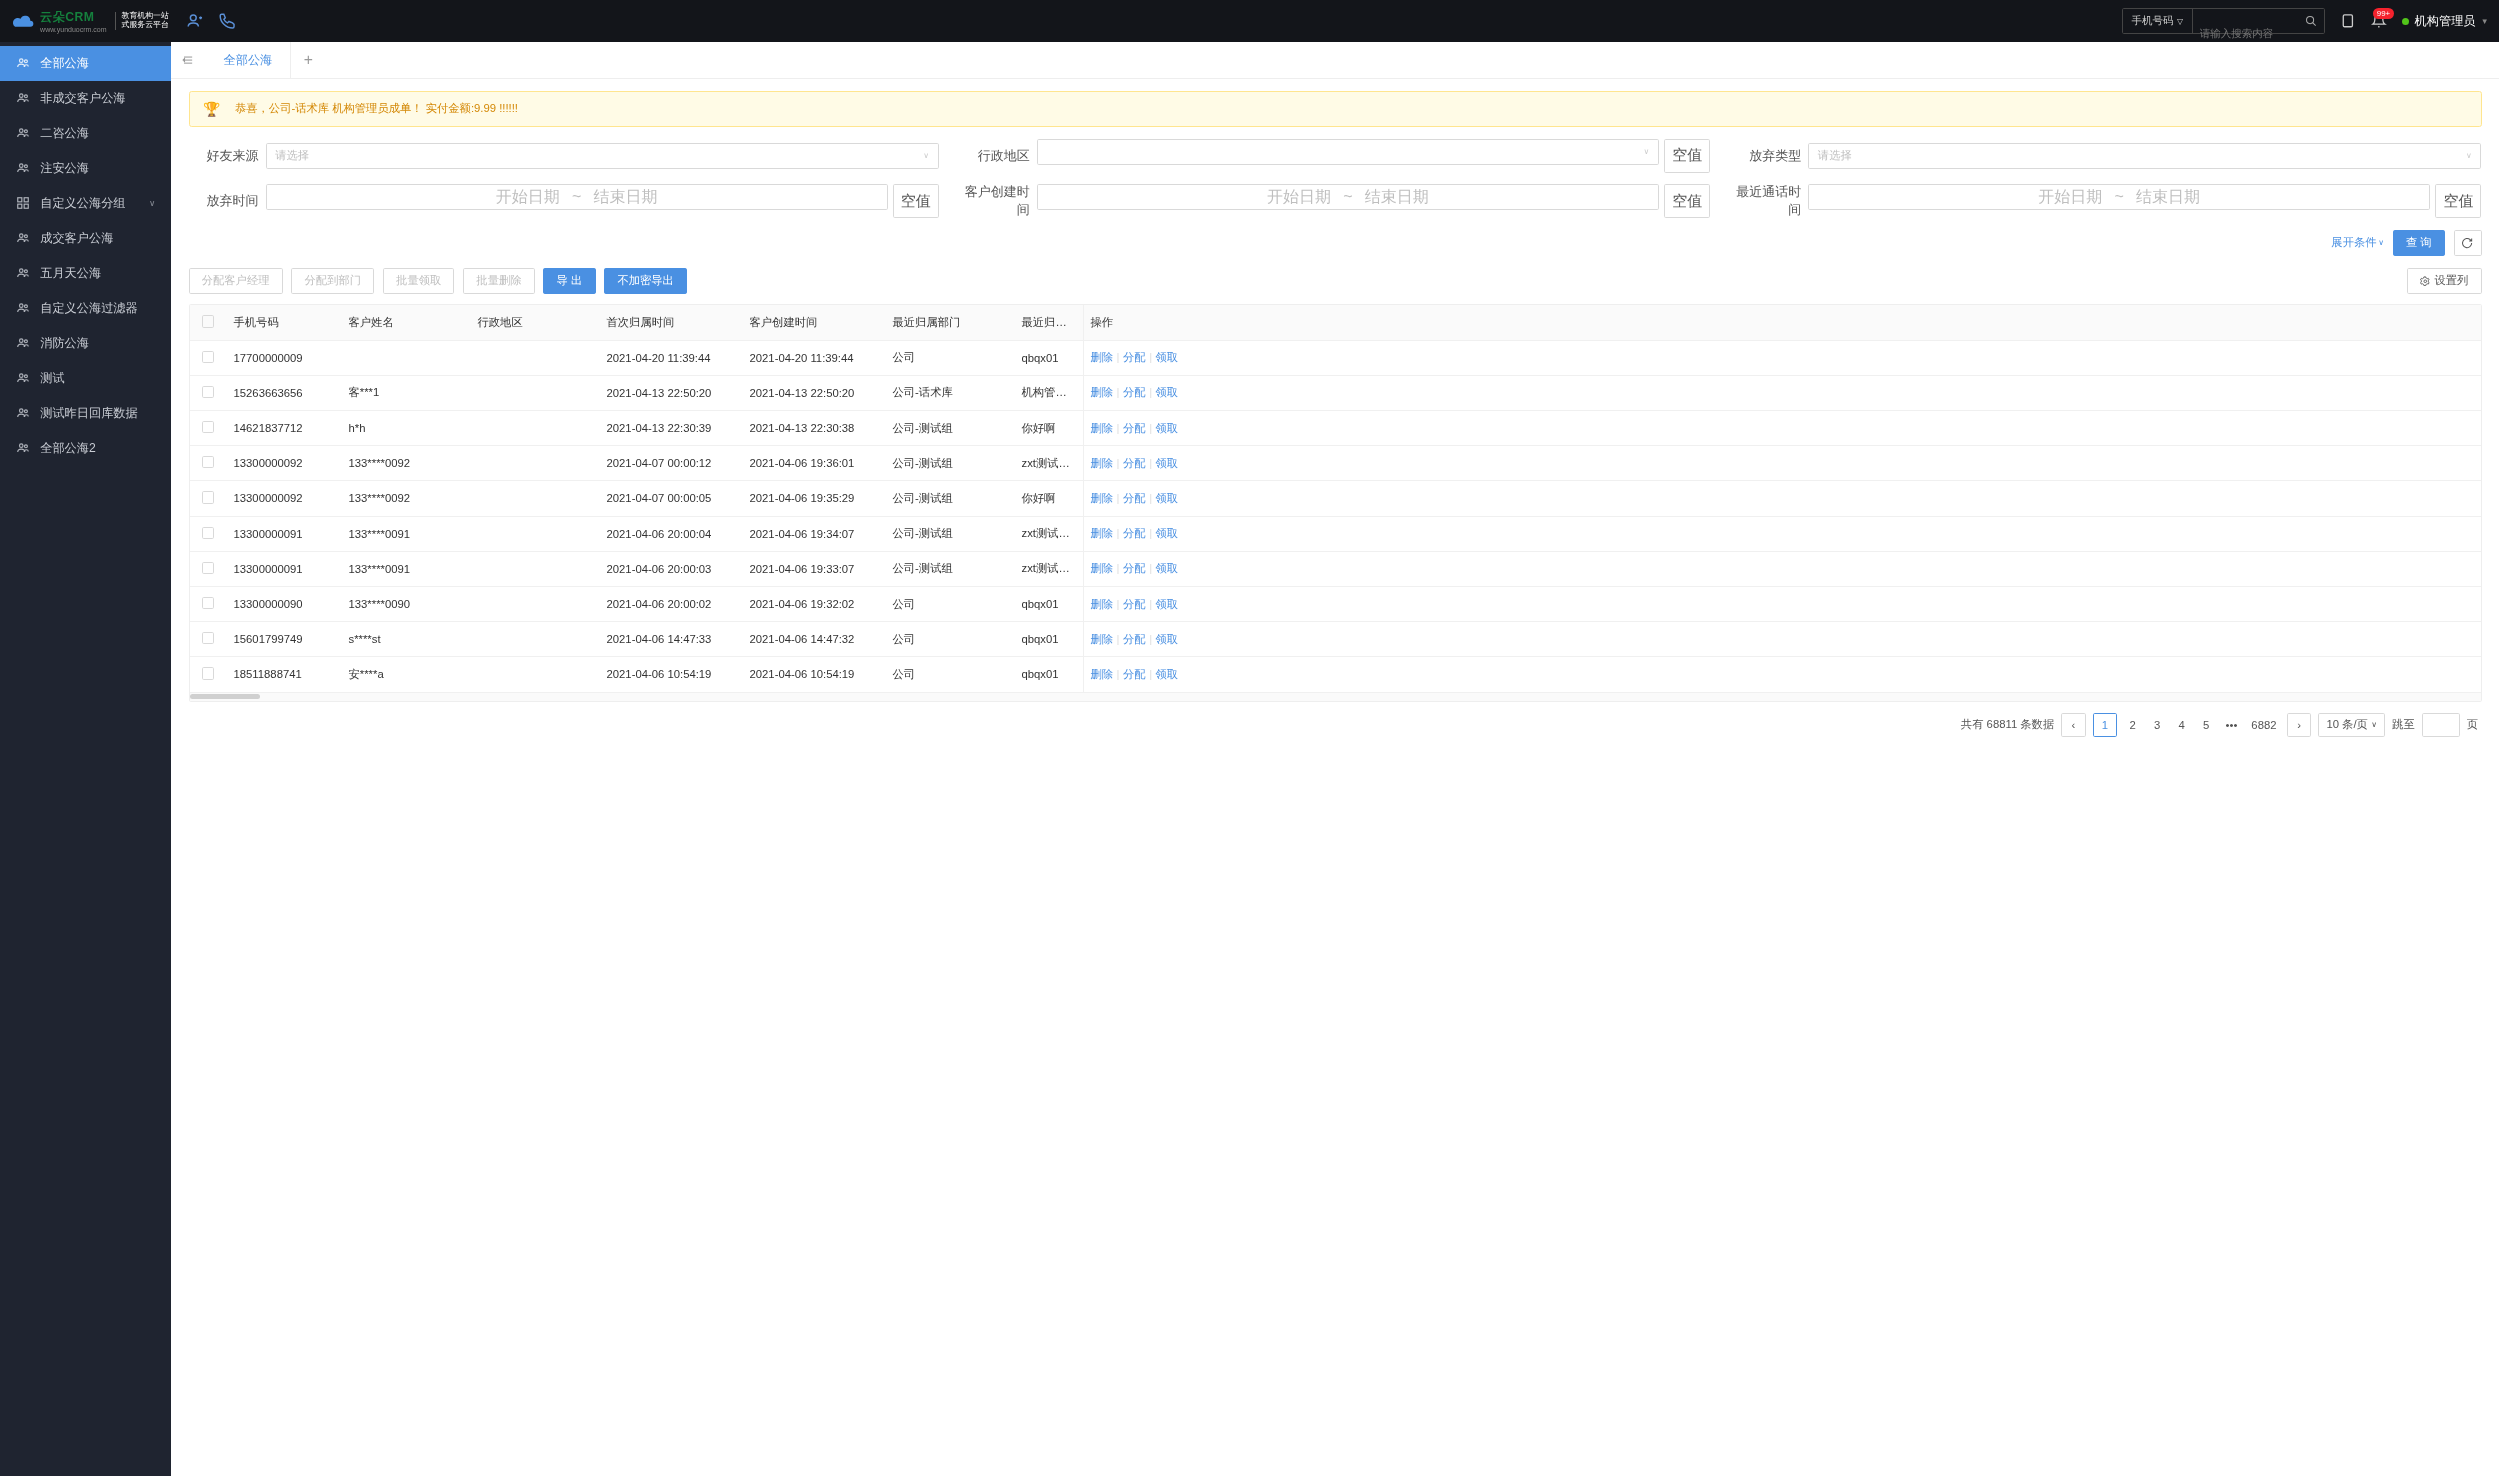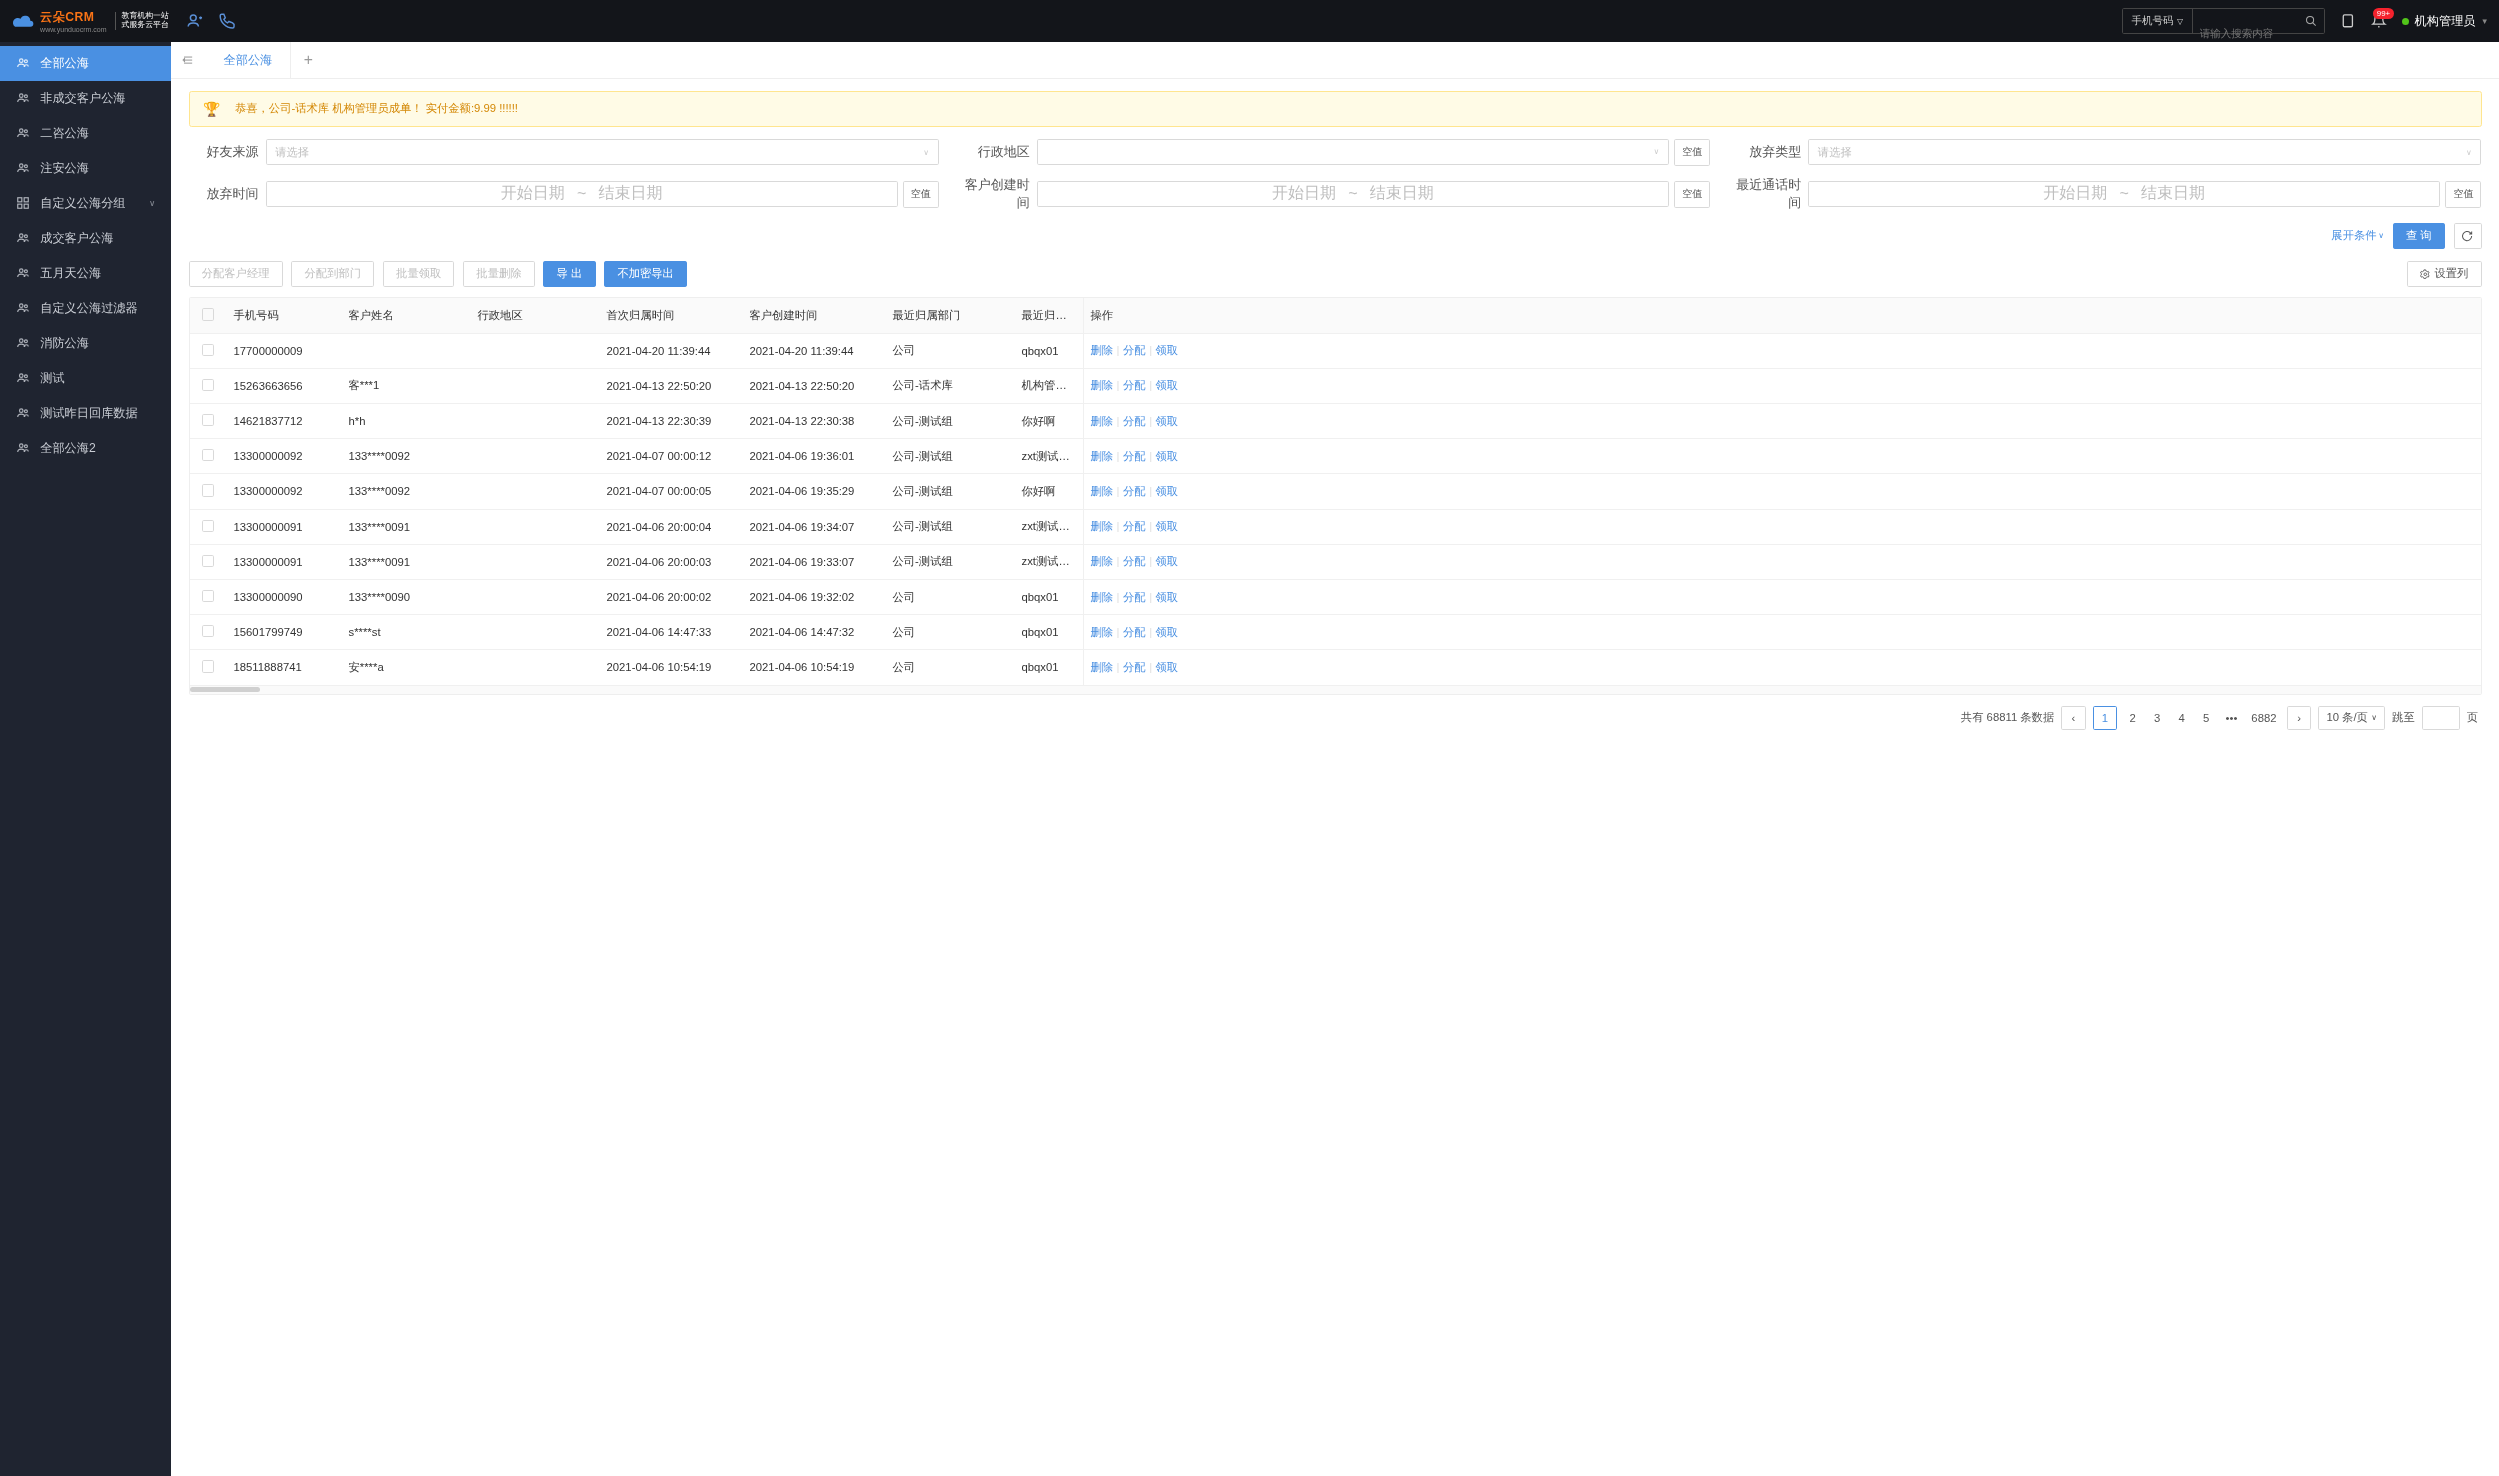--- a/index.html
+++ b/index.html
@@ -3,21 +3,21 @@
 <meta charset="utf-8">
 <style>
 * { margin: 0; padding: 0; box-sizing: border-box; }
 body { font-family: -apple-system, "PingFang SC", "Microsoft YaHei", sans-serif; font-size: 11.3px; color: #333; background: #f5f5f5; overflow: hidden; }
 .app { display: flex; flex-direction: column; height: 100vh; }
 
 
 .header { background: #13151a; color: #fff; height: 42px; display: flex; align-items: center; padding: 0 10.5px; }
 .logo { display: flex; align-items: center; gap: 5.2px; margin-right: 10.5px; }
 .logo-cloud { width: 24.4px; height: 17.5px; position: relative; }
-.logo-text { font-size: 12.2px; font-weight: bold; color: #f97316; letter-spacing: 0.4px; }
+.logo-text { font-size: 12.2px; font-weight: bold; color: #15803d; letter-spacing: 0.4px; }
 .logo-sub { font-size: 7.9px; line-height: 1.1; border-left: 0.9px solid #555; padding-left: 5.2px; margin-left: 3.5px; }
 .nav { display: flex; gap: 1.7px; }
 .nav-item { padding: 0 12.2px; height: 42px; display: flex; align-items: center; color: #ddd; cursor: pointer; font-size: 12.2px; }
 .nav-item.active { color: #fff; font-weight: 500; }
 .nav-icon { width: 17.5px; height: 17.5px; margin: 0 7px; cursor: pointer; color: #5a8fd6; }
 .header-spacer { flex: 1; }
 .search-box { display: flex; align-items: center; border: 0.9px solid #444; border-radius: 1.7px; height: 26px; }
 .search-select { padding: 0 8.7px; color: #ccc; font-size: 10.5px; border-right: 0.9px solid #444; height: 100%; display: flex; align-items: center; gap: 3.5px; }
 .search-input { background: transparent; border: none; outline: none; color: #fff; padding: 0 7px; width: 105px; font-size: 10.5px; margin-top: 24px; }
 .search-btn { width: 26px; height: 26px; display: flex; align-items: center; justify-content: center; color: #aaa; cursor: pointer; }
@@ -48,21 +48,21 @@
 
 .banner { border: 0.9px solid #ffe58f; background: #fffbe6; border-radius: 2.6px; padding: 8.7px 14px; display: flex; align-items: center; gap: 14px; color: #d48806; font-size: 11.3px; margin-bottom: 12.2px; }
 .trophy { color: #faad14; font-size: 14px; }
 
 .filters { display: grid; grid-template-columns: repeat(3, 1fr); gap: 10.5px 21px; margin-bottom: 10.5px; }
 .filter { display: flex; align-items: center; gap: 7px; }
 .filter-label { width: 70px; text-align: right; color: #555; font-size: 13px; flex-shrink: 0; }
 .filter-input { flex: 1; display: flex; }
 .sel { border: 0.9px solid #d9d9d9; border-radius: 1.7px; height: 26px; display: flex; align-items: center; padding: 0 8.7px; color: #bfbfbf; font-size: 11.3px; flex: 1; justify-content: space-between; cursor: pointer; }
 .date-range { border: 0.9px solid #d9d9d9; border-radius: 1.7px; height: 26px; display: flex; align-items: center; padding: 0 8.7px; color: #bfbfbf; font-size: 16px; flex: 1; justify-content: center; gap: 12.2px; cursor: pointer; }
-.empty-btn { border: 0.9px solid #d9d9d9; border-radius: 1.7px; height: 27px; padding: 0 7px; margin-left: 5.2px; cursor: pointer; color: #555; background: #fff; font-size: 10px; }
+.empty-btn { border: 0.9px solid #d9d9d9; border-radius: 1.7px; height: 34px; padding: 0 7px; margin-left: 5.2px; cursor: pointer; color: #555; background: #fff; font-size: 15px; }
 
 .filter-actions { display: flex; justify-content: flex-end; gap: 8.7px; margin-bottom: 12.2px; align-items: center; }
 .link-btn { color: #4a90e2; cursor: pointer; font-size: 11.3px; display: flex; align-items: center; gap: 1.7px; }
 .btn { border: 0.9px solid #d9d9d9; background: #fff; border-radius: 1.7px; height: 26px; padding: 0 12.2px; cursor: pointer; font-size: 11.3px; color: #555; }
 .btn-primary { background: #4a90e2; border-color: #4a90e2; color: #fff; }
 .btn-reload { width: 28px; padding: 0; display: flex; align-items: center; justify-content: center; }
 
 .toolbar { display: flex; gap: 8.7px; margin-bottom: 10.5px; }
 .toolbar .btn[disabled] { color: #bfbfbf; cursor: not-allowed; }
 .toolbar-spacer { flex: 1; }

